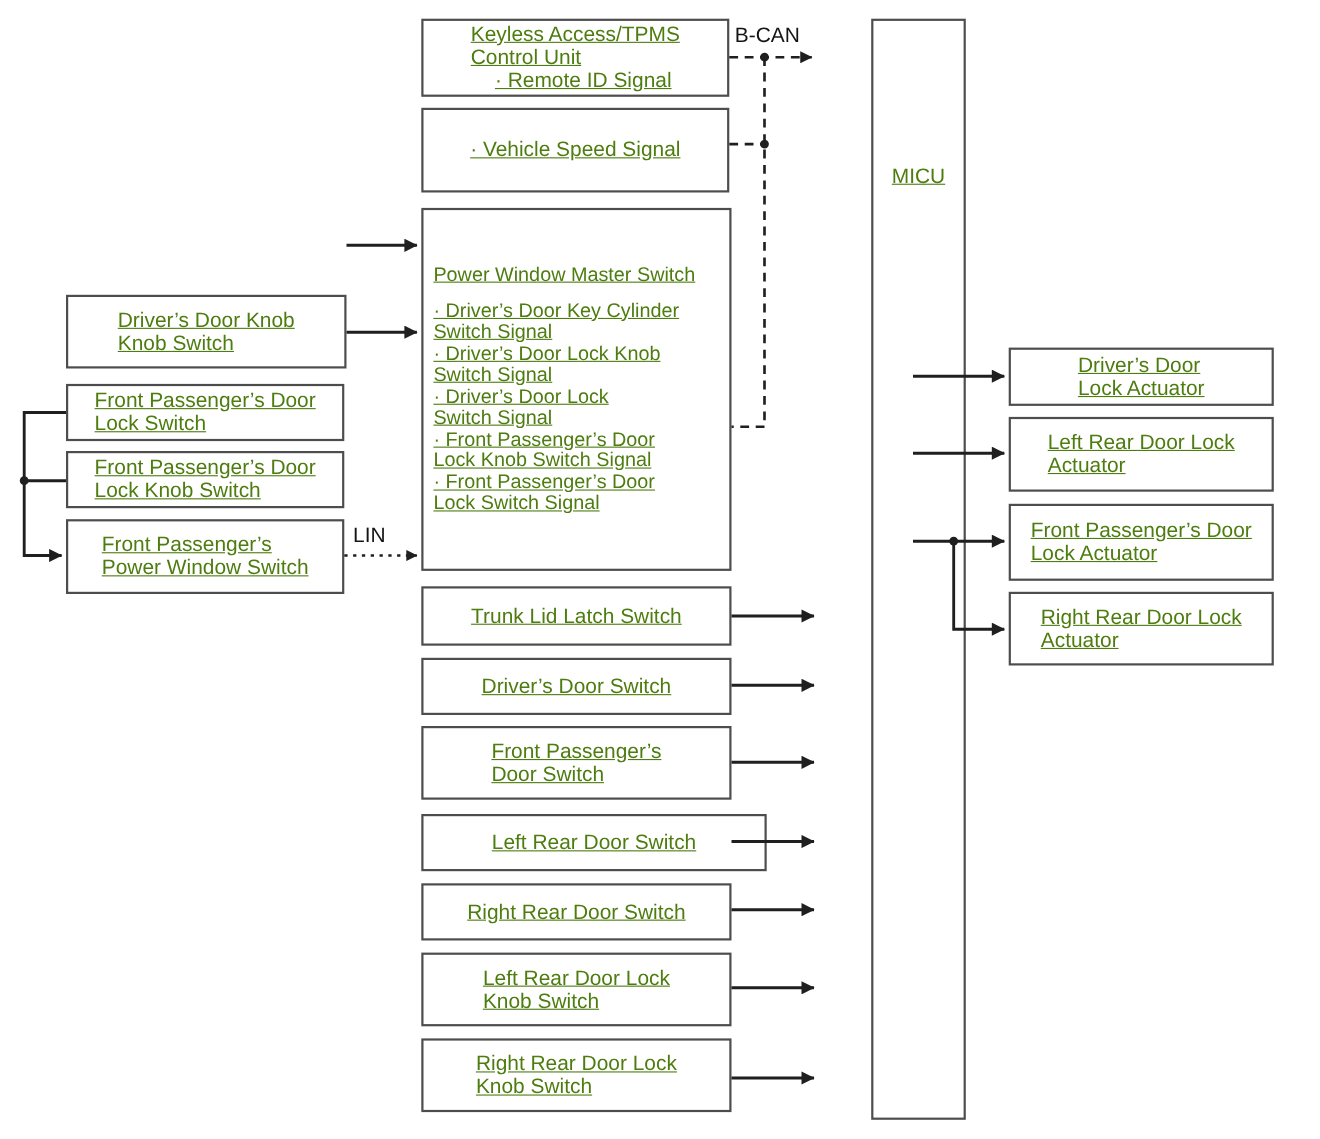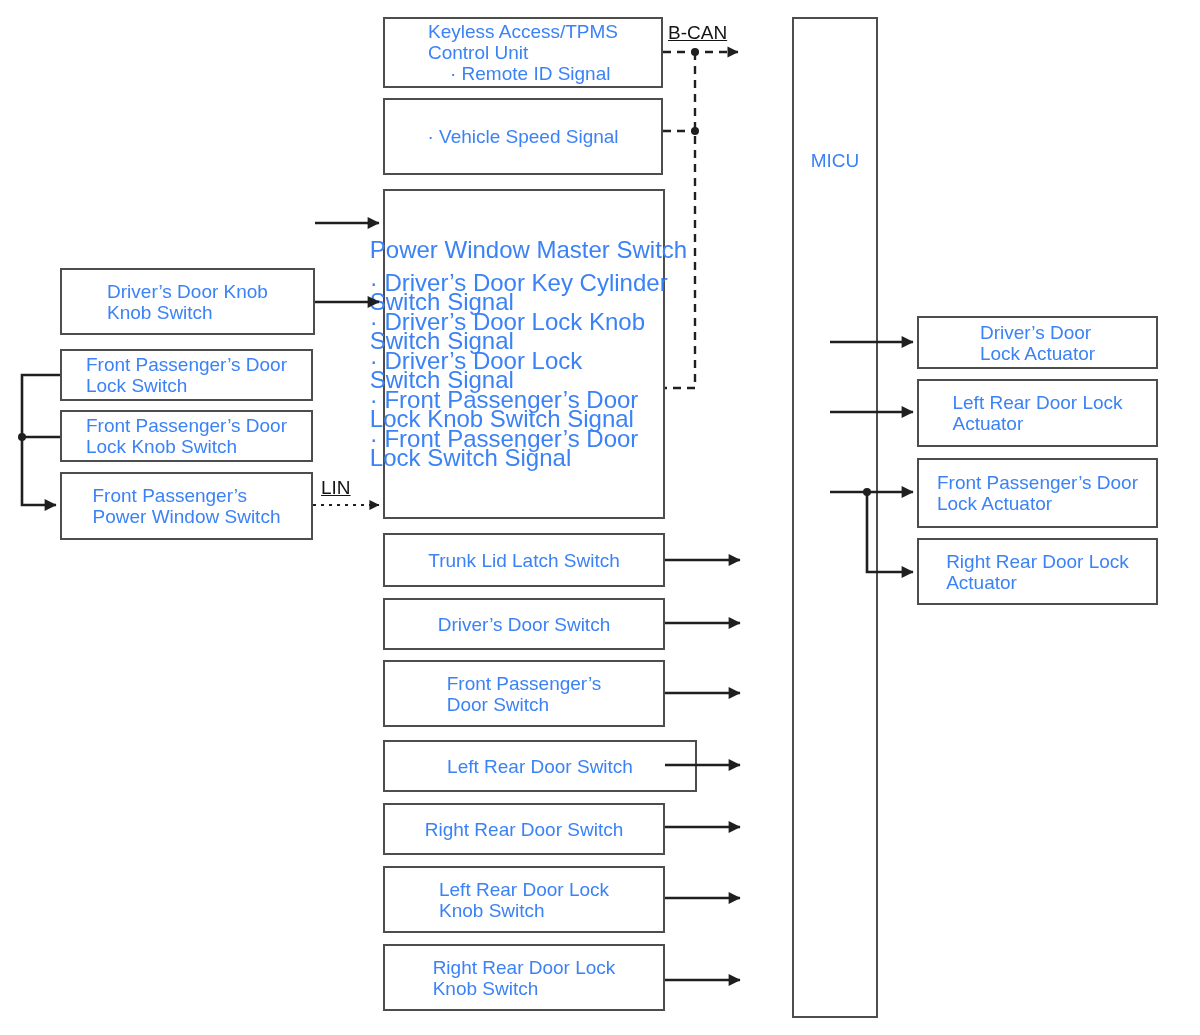--- a/index.html
+++ b/index.html
@@ -1,28 +1,28 @@
 <!DOCTYPE html>
 <html><head>
 <meta charset="utf-8">
 <style>
   html,body{margin:0;padding:0;background:#ffffff;}
   body{width:1200px;height:1035px;position:relative;overflow:hidden;
        font-family:"Liberation Sans",sans-serif;color:#111;}
   .canvas{position:absolute;left:0;top:0;width:1200px;height:1035px;}
   .node{position:absolute;box-sizing:border-box;background:#ffffff;
         border:2px solid #4d4d4d;display:flex;align-items:center;justify-content:center;
-        font-size:19px;line-height:21px;color:#3b82f6;}
+        font-size:19px;line-height:21px;color:#4d7c0f;text-decoration:underline;}
   .node .lbl span{display:block;white-space:nowrap;text-align:left;}
   .node .ind{padding-left:22px;}
   .gauge .lbl span{line-height:30px;}
-  .pwms{justify-content:center;padding-left:9px;font-size:24px;line-height:19.5px;}
+  .pwms{justify-content:flex-start;padding-left:9px;font-size:18px;line-height:19.5px;}
   .pwms .ttl{margin-bottom:13px;}
   .micu{align-items:flex-start;padding-top:131px;margin-left:48px;}
-  .bus-label{position:absolute;font-size:19px;color:#141414;white-space:nowrap;text-decoration:underline;}
+  .bus-label{position:absolute;font-size:19px;color:#141414;white-space:nowrap;}
   svg.wires{position:absolute;left:0;top:0;pointer-events:none;}
   .s{stroke:#1f1f1f;stroke-width:2.6;fill:none;}
   .d{stroke:#1f1f1f;stroke-width:2.4;fill:none;stroke-dasharray:8 6;}
   .f{stroke:#1f1f1f;stroke-width:2.2;fill:none;stroke-dasharray:3 5;}
   .j{fill:#1f1f1f;stroke:none;}
 </style>
 </head>
 <body>
 
 <div class="canvas">

